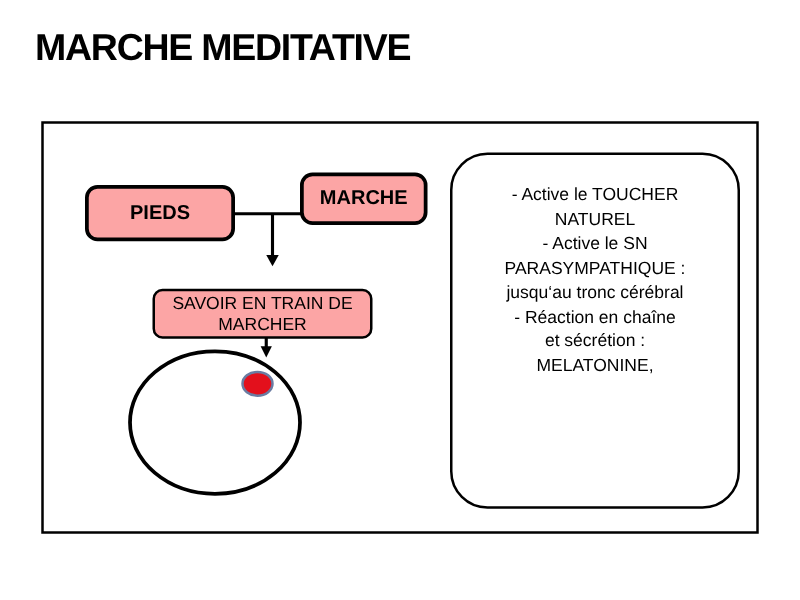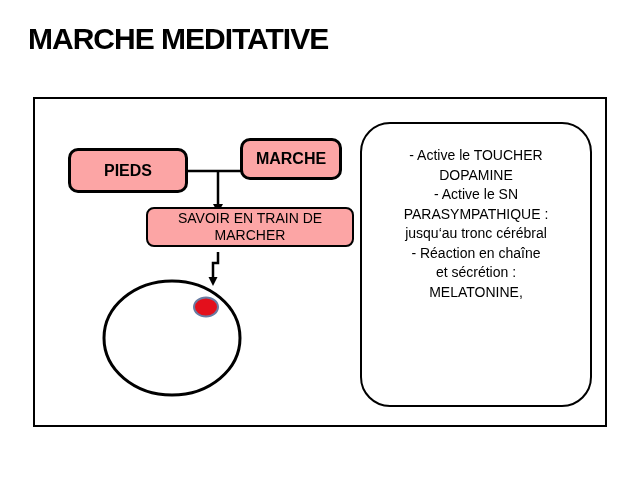--- a/index.html
+++ b/index.html
@@ -15,22 +15,22 @@
   }
   .layer{position:absolute;left:0;top:0;width:640px;height:480px;}
   .node{
     position:absolute;box-sizing:border-box;background:#fca5a5;border:3px solid #000;
     border-radius:10px;display:flex;align-items:center;justify-content:center;
     text-align:center;
   }
   .node-pieds{left:68px;top:148px;width:120px;height:45px;font-weight:bold;font-size:16px;}
   .node-marche{left:240px;top:138px;width:102px;height:42px;font-weight:bold;font-size:16px;}
   .node-savoir{
-    left:122px;top:207px;width:208px;height:40px;border-width:2.5px;border-radius:8px;
-    font-size:14px;line-height:17px;padding:1px 2px;margin-left:24px;
+    left:122px;top:231px;width:176px;height:40px;border-width:2.5px;border-radius:8px;
+    font-size:14px;line-height:17px;padding:1px 2px;
   }
   .panel{
     position:absolute;left:360px;top:122px;width:232px;height:285px;
     border:2.5px solid #000;border-radius:30px;box-sizing:border-box;background:#fff;
     padding:22px 10px 0 10px;text-align:center;font-size:14px;line-height:19.5px;
   }
   .panel-line{white-space:nowrap;}
 </style>
 </head>
 <body>
@@ -55,21 +55,21 @@
 
     <ellipse cx="206" cy="307" rx="12" ry="9.5" stroke-width="2" fill="#e3101c" stroke="#6a7ca2"></ellipse>
   </svg>
 
   <div class="node node-pieds">PIEDS</div>
   <div class="node node-marche">MARCHE</div>
   <div class="node node-savoir">SAVOIR EN TRAIN DE MARCHER</div>
 
   <div class="panel">
       <div class="panel-line">- Active le TOUCHER</div>
-      <div class="panel-line">DOPAMINE</div>
+      <div class="panel-line">NATUREL</div>
       <div class="panel-line">- Active le SN</div>
       <div class="panel-line">PARASYMPATHIQUE :</div>
       <div class="panel-line">jusqu‘au tronc cérébral</div>
       <div class="panel-line">- Réaction en chaîne</div>
       <div class="panel-line">et sécrétion :</div>
       <div class="panel-line">MELATONINE,</div>
     </div>
 
 </div>
 

